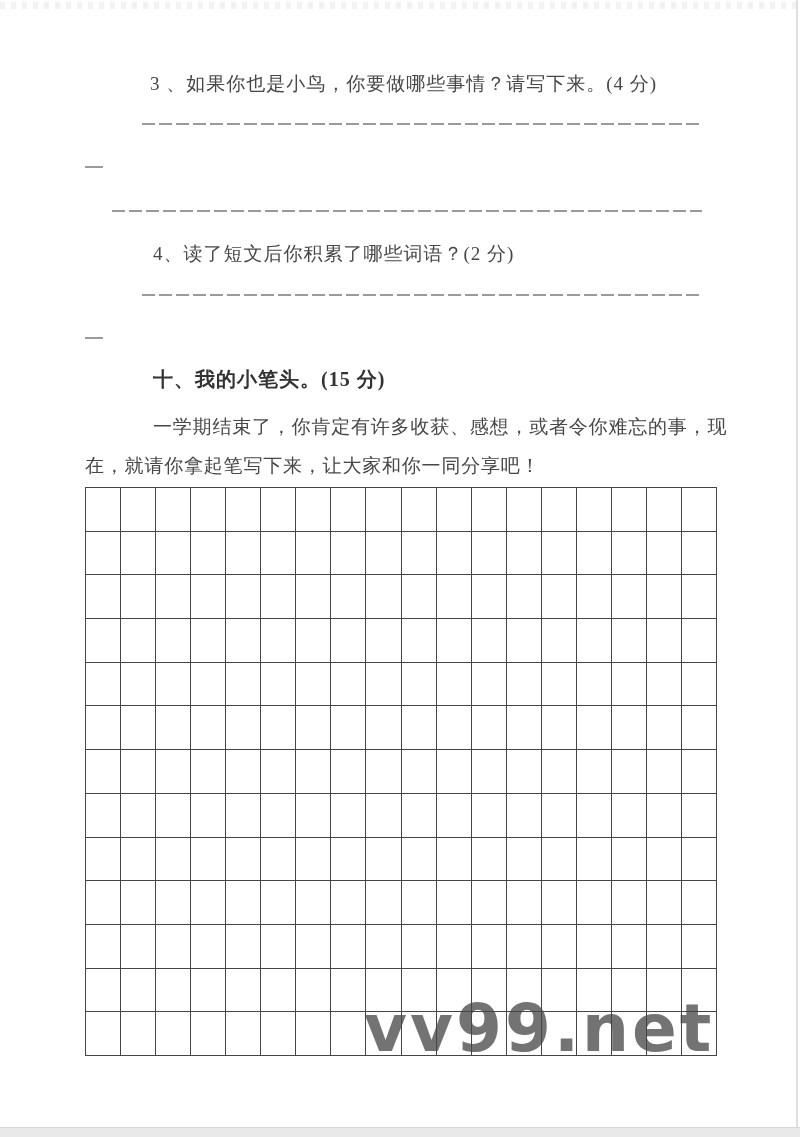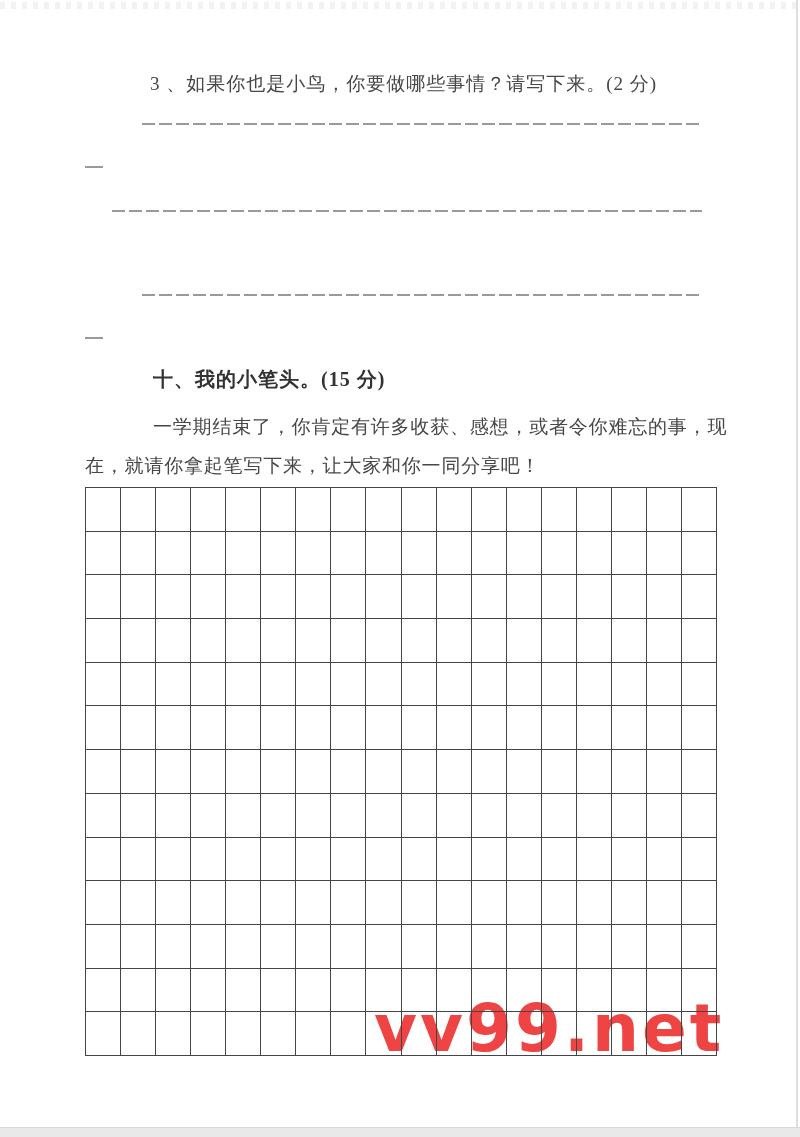--- a/index.html
+++ b/index.html
@@ -69,40 +69,41 @@
     border-top:1px solid #454545;
     border-left:1px solid #454545;
     z-index:2;
   }
   .grid-cell{
     border-right:1px solid #454545;
     border-bottom:1px solid #454545;
   }
   
   .watermark{
-    position:absolute;left:374px;top:990px;
+    position:absolute;left:364px;top:990px;
     font-family:"DejaVu Sans","Liberation Sans",sans-serif;
     font-weight:bold;font-size:66px;letter-spacing:3px;
-    color:#ef4444;z-index:1;
+    color:#737373;z-index:1;
     white-space:nowrap;
   }
 </style>
 </head>
 <body>
 
 <div class="page">
 
   <div class="top-edge"></div>
 
-  <div class="q-text q3">3 、如果你也是小鸟，你要做哪些事情？请写下来。(2 分)</div>
+  <div class="q-text q3">3 、如果你也是小鸟，你要做哪些事情？请写下来。(4 分)</div>
 
   <div class="dash-line dl-1"></div>
   <div class="short-dash sd-1"></div>
   <div class="dash-line dl-2"></div>
 
+  <div class="q-text q4">4、读了短文后你积累了哪些词语？(2 分)</div>
 
   <div class="dash-line dl-3"></div>
   <div class="short-dash sd-2"></div>
 
   <div class="section-heading">十、我的小笔头。(15 分)</div>
 
   <div class="para-line para-2">在，就请你拿起笔写下来，让大家和你一同分享吧！</div>
 
   <div class="para-line para-1">一学期结束了，你肯定有许多收获、感想，或者令你难忘的事，现</div>
 

